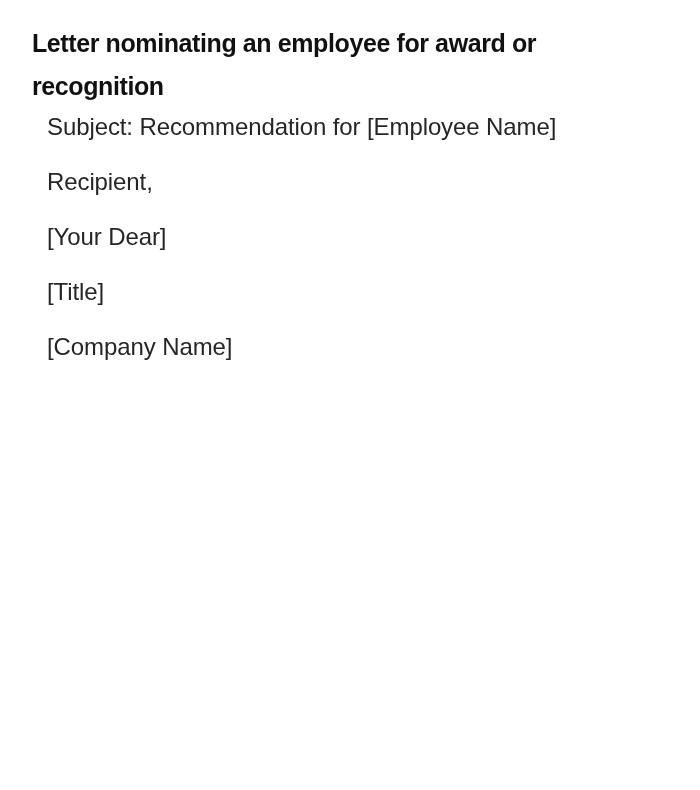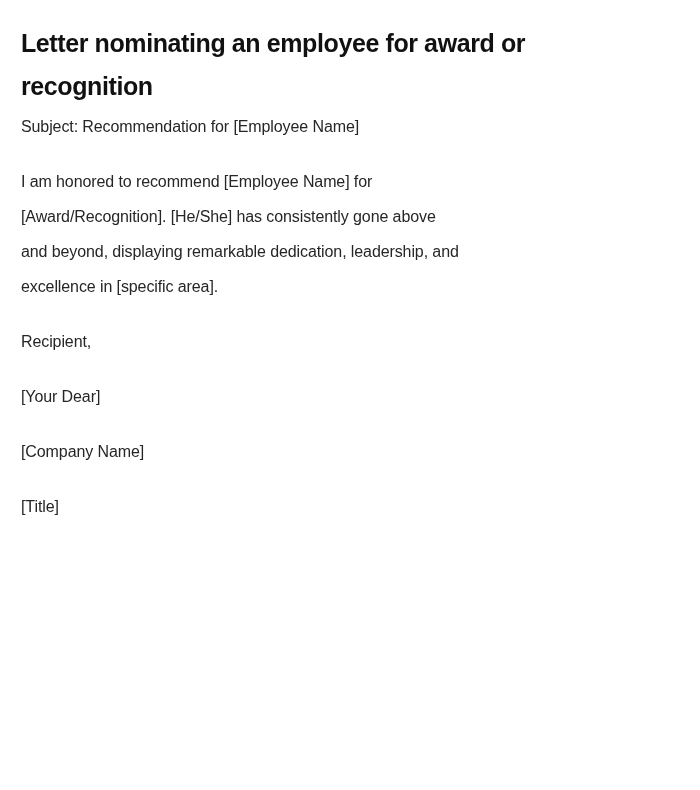--- a/index.html
+++ b/index.html
@@ -7,56 +7,52 @@
     padding: 0;
     background: #ffffff;
   }
   body {
     width: 700px;
     height: 790px;
     font-family: "Liberation Sans", "DejaVu Sans", sans-serif;
     overflow: hidden;
   }
   .doc {
-    padding: 22px 58px 20px 21px;
+    padding: 22px 58px 20px 32px;
   }
   .doc-title {
     font-size: 25px;
     line-height: 43px;
     font-weight: bold;
     color: #111111;
     letter-spacing: -0.4px;
     margin: 0 0 1px 0;
     white-space: pre-line;
   }
   .doc-paragraph {
-    font-size: 16px;
+    font-size: 24px;
     line-height: 35px;
     color: #262626;
     letter-spacing: -0.1px;
-    margin: 0 0 20px 0;
+    margin: 0 0 20px 15px;
     white-space: pre-line;
   }
 </style>
 </head>
 <body>
 
 <div class="doc">
   <h1 class="doc-title">Letter nominating an employee for award or
 recognition</h1>
 
   <p class="doc-paragraph">Subject: Recommendation for [Employee Name]</p>
 
 
-  <p class="doc-paragraph">I am honored to recommend [Employee Name] for
-[Award/Recognition]. [He/She] has consistently gone above
-and beyond, displaying remarkable dedication, leadership, and
-excellence in [specific area].</p>
 
 
   <p class="doc-paragraph">Recipient,</p>
 
   <p class="doc-paragraph">[Your Dear]</p>
 
+  <p class="doc-paragraph">[Title]</p>
+
   <p class="doc-paragraph">[Company Name]</p>
-
-  <p class="doc-paragraph">[Title]</p>
 </div>
 
 </body></html>

